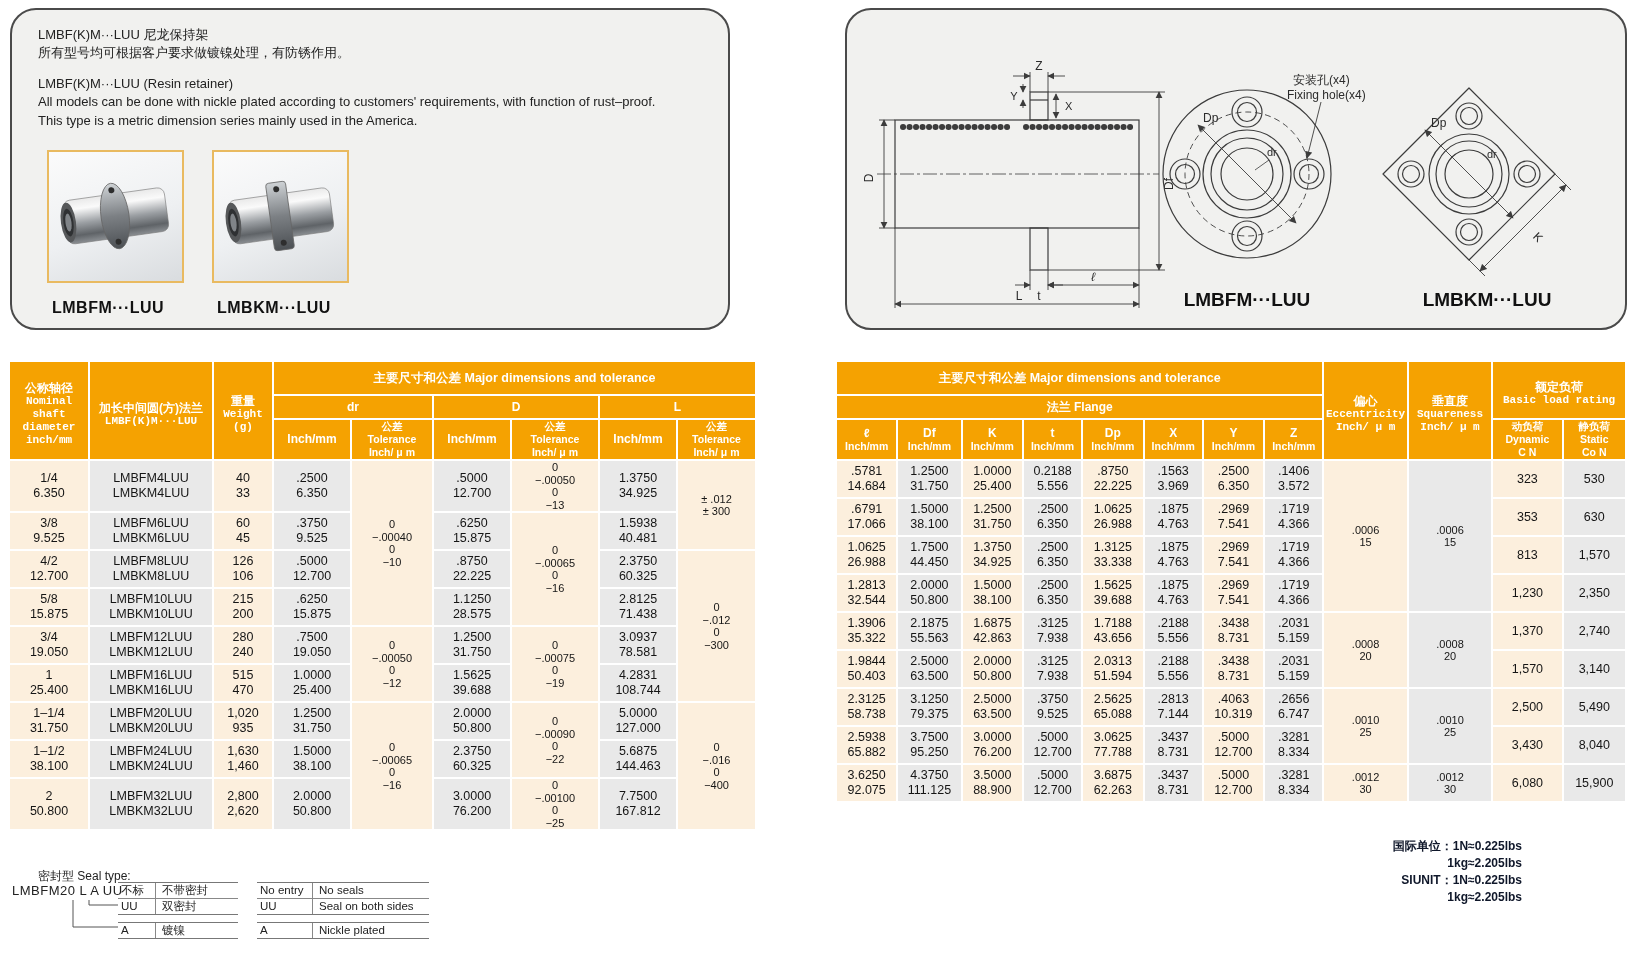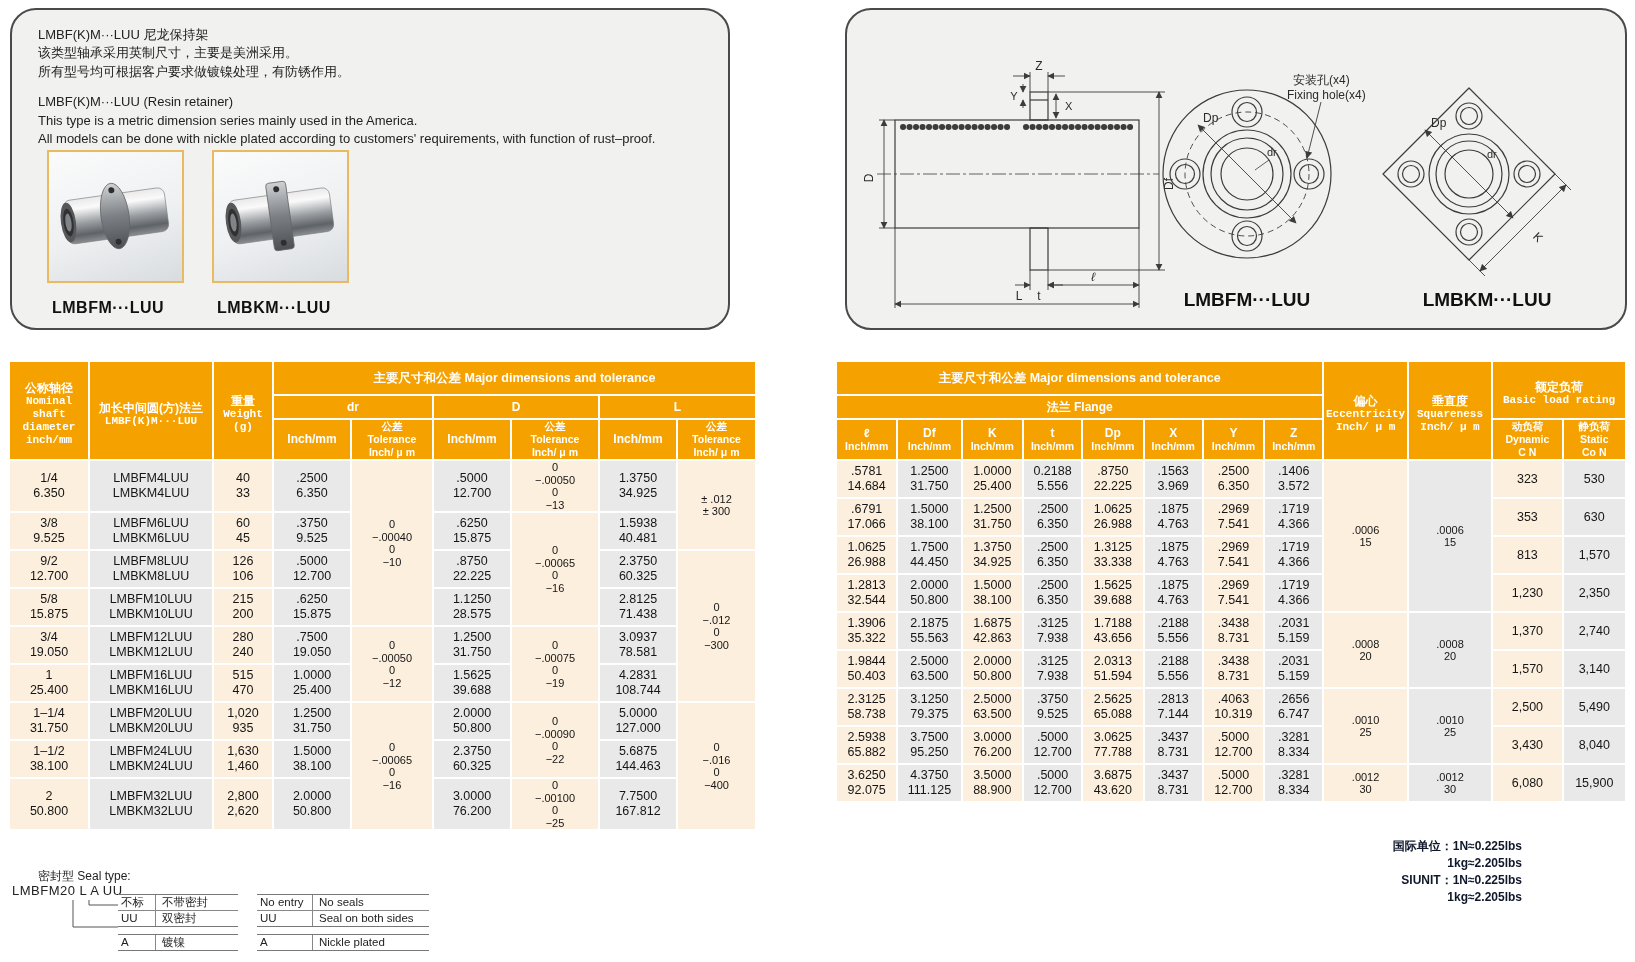--- a/index.html
+++ b/index.html
@@ -39,46 +39,45 @@
   td.cream{background:var(--cream);} td.gray{background:var(--gray);}
   td.tol{font-size:11px;} td.tol div{line-height:12.5px;}
   td.load{font-size:12.5px;}
 
   
   #seal-legend{position:absolute;left:0px;top:830px;width:460px;height:130px;font-size:12px;color:#222;}
   #seal-legend .lg-title{position:absolute;left:38px;top:38px;}
   #seal-legend .lg-code{position:absolute;left:12px;top:53px;font-size:13px;letter-spacing:.5px;}
   .lg-table{position:absolute;top:52px;font-size:11.5px;}
   #lg-cn{left:118px;width:120px;} #lg-en{left:257px;width:172px;}
-  .lg-grp{border-top:1.5px solid #777;border-bottom:1.5px solid #777;margin-top:12px;}
+  .lg-grp{border-top:1.5px solid #777;border-bottom:1.5px solid #777;}
   .lg-row{display:flex;line-height:15px;}
   .lg-grp .lg-row + .lg-row{border-top:1px solid #888;}
   .lg-c1{width:38px;padding:0 3px;border-right:1px solid #888;}
   #lg-en .lg-c1{width:56px;}
   .lg-c2{flex:1;padding:0 6px;}
   .lg-single{margin-top:7px;border-top:1.5px solid #777;border-bottom:1.5px solid #777;}
   #lg-connectors{position:absolute;left:55px;top:70px;}
 
   
   #units-note{position:absolute;left:1254px;top:838px;width:268px;text-align:right;
     font-size:12px;font-weight:bold;line-height:17px;color:#0f172a;}
 
   svg text{font-family:"Liberation Sans","DejaVu Sans",sans-serif;}
 </style>
 </head>
 <body>
 
 <div class="panel" id="panel-left">
   <div class="txtblock">
     <div>LMBF(K)M···LUU 尼龙保持架</div>
-    <div>该类型轴承采用英制尺寸，主要是美洲采用。</div>
     <div>所有型号均可根据客户要求做镀镍处理，有防锈作用。</div>
     <div class="grp2">LMBF(K)M···LUU (Resin retainer)</div>
+    <div>All models can be done with nickle plated according to customers' requirements, with function of rust–proof.</div>
     <div>This type is a metric dimension series mainly used in the America.</div>
-    <div>All models can be done with nickle plated according to customers' requirements, with function of rust–proof.</div>
   </div>
 
   <div class="photo" id="photo-1">
     <svg width="133" height="129" viewBox="0 0 133 129">
       <defs>
         <linearGradient id="metA" x1="0" y1="0" x2="0" y2="1">
           <stop offset="0" stop-color="#e9e9e9"></stop>
             <stop offset=".22" stop-color="#fafafa"></stop>
           <stop offset=".55" stop-color="#9b9fa3"></stop>
             <stop offset=".82" stop-color="#5f6367"></stop>
@@ -370,21 +369,21 @@
           <div>0</div>
           <div>−16</div>
         </td>
         <td class="gray">
           <div>1.5938</div>
           <div>40.481</div>
         </td>
       </tr>
       <tr>
         <td class="cream">
-          <div>9/2</div>
+          <div>4/2</div>
           <div>12.700</div>
         </td>
         <td class="gray">
           <div>LMBFM8LUU</div>
           <div>LMBKM8LUU</div>
         </td>
         <td class="cream">
           <div>126</div>
           <div>106</div>
         </td>
@@ -1040,21 +1039,21 @@
         <td class="cream">
           <div>3.5000</div>
           <div>88.900</div>
         </td>
         <td class="gray">
           <div>.5000</div>
           <div>12.700</div>
         </td>
         <td class="cream">
           <div>3.6875</div>
-          <div>43.620</div>
+          <div>62.263</div>
         </td>
         <td class="gray">
           <div>.3437</div>
           <div>8.731</div>
         </td>
         <td class="cream">
           <div>.5000</div>
           <div>12.700</div>
         </td>
         <td class="gray">

